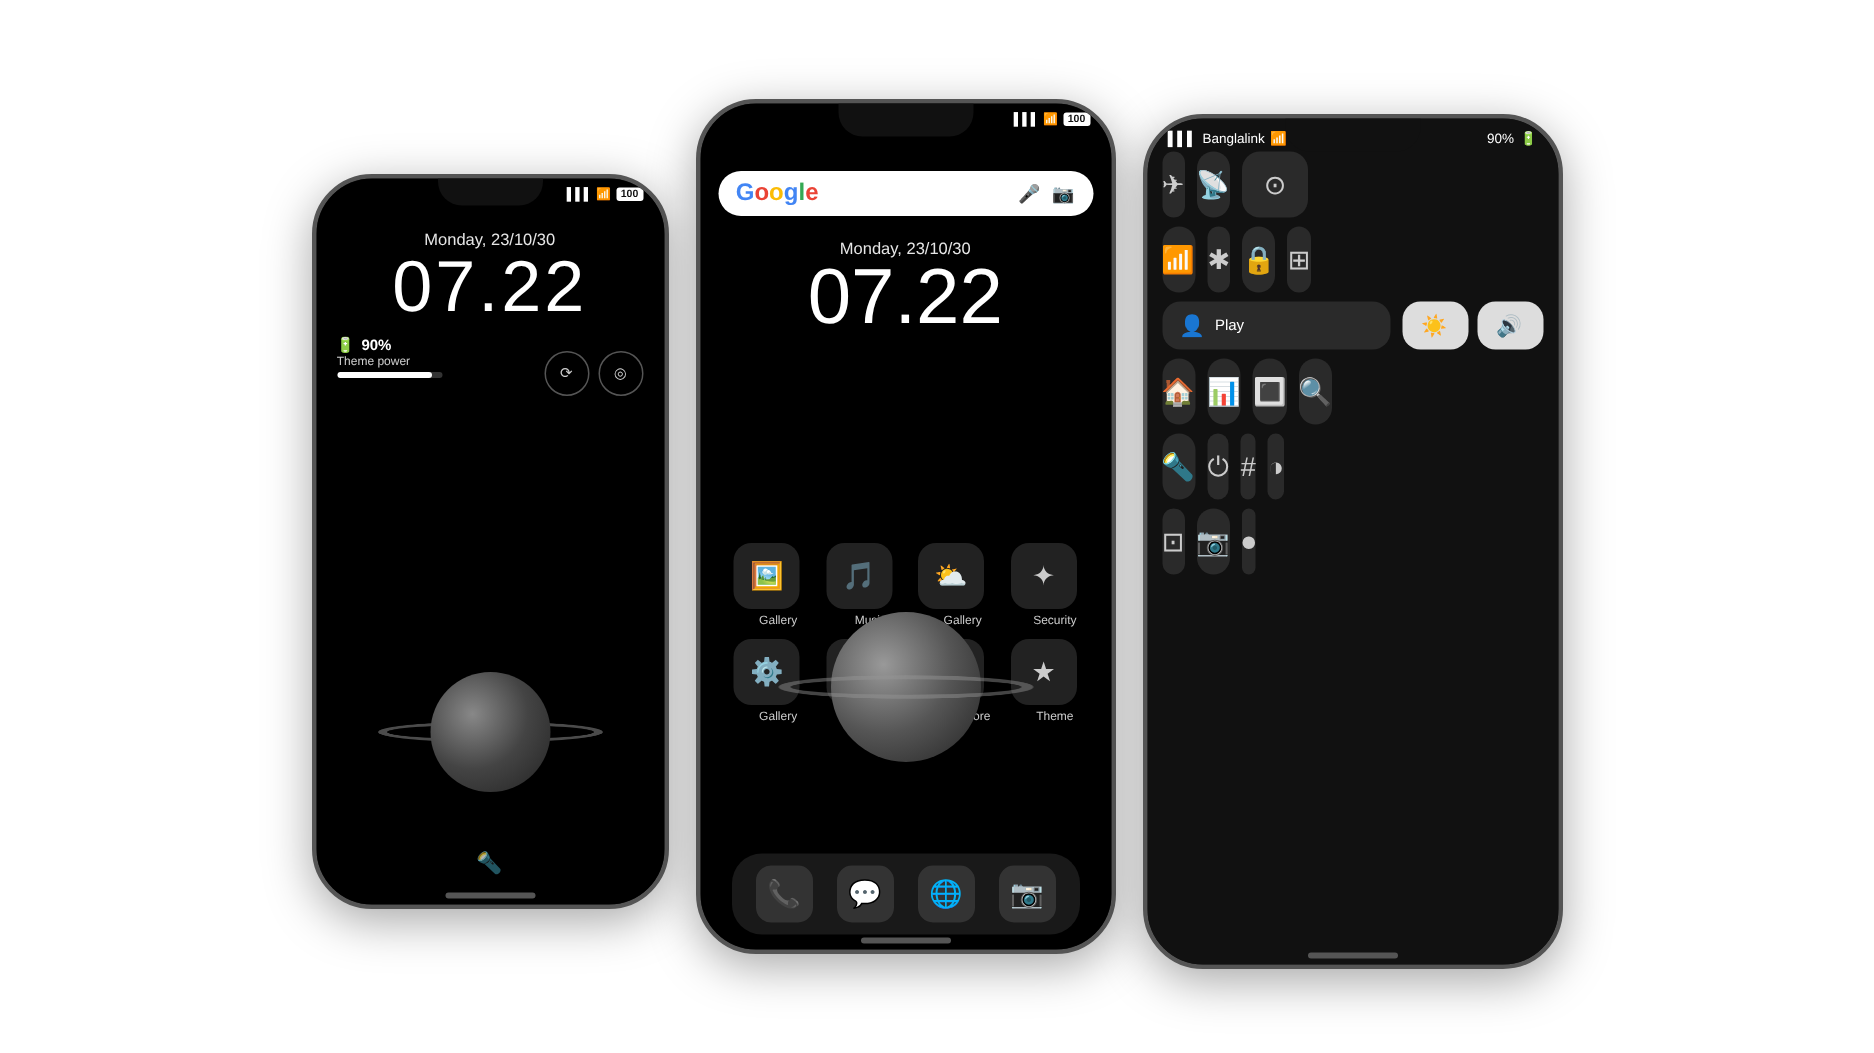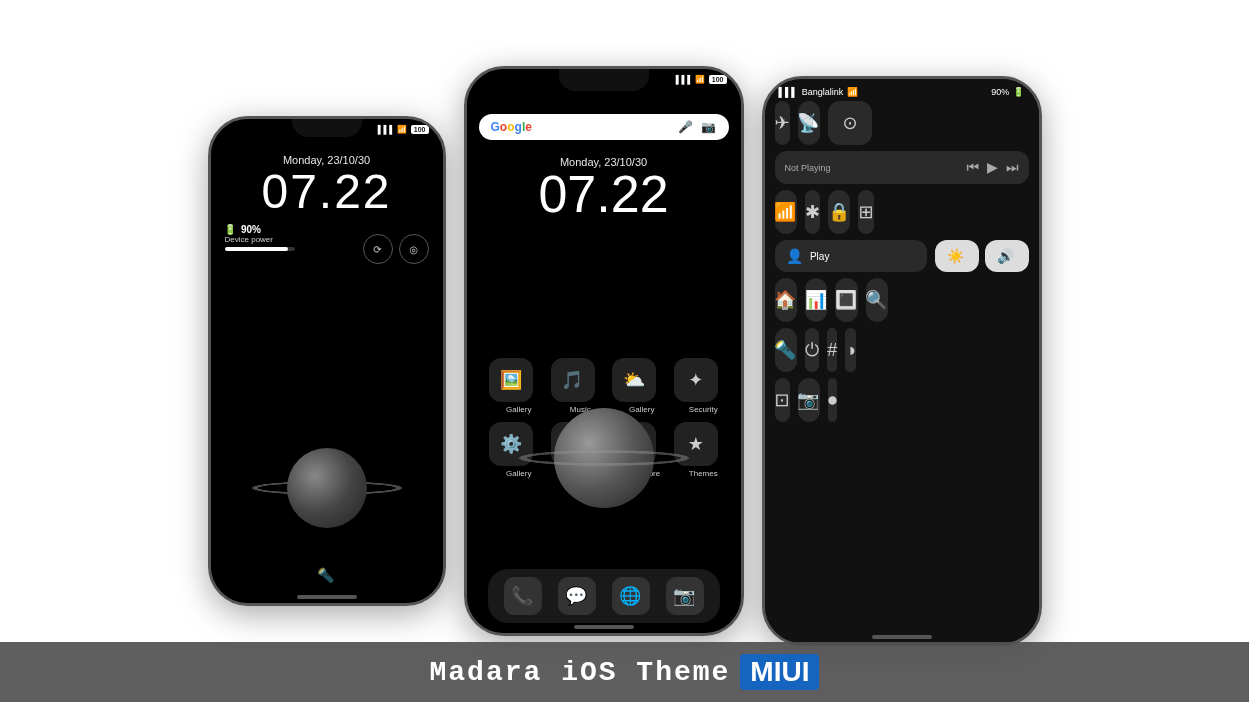--- a/index.html
+++ b/index.html
@@ -219,21 +219,21 @@
       margin: 28px 12px 6px 12px;
       background: #fff;
       border-radius: 20px;
       padding: 6px 12px;
       display: flex;
       align-items: center;
       justify-content: space-between;
       gap: 4px;
     }
     .search-g {
-      font-size: 12px;
+      font-size: 16px;
       font-weight: bold;
       color: #4285f4;
     }
     .search-g span:nth-child(1) { color: #4285f4; }
     .search-g span:nth-child(2) { color: #ea4335; }
     .search-g span:nth-child(3) { color: #fbbc05; }
     .search-g span:nth-child(4) { color: #4285f4; }
     .search-g span:nth-child(5) { color: #34a853; }
     .search-g span:nth-child(6) { color: #ea4335; }
     .search-icons-right {
@@ -472,21 +472,21 @@
       </div>
 
       <div class="phone1-date">Monday, 23/10/30</div>
       <div class="phone1-time">07.22</div>
 
       <div class="battery-widget">
         <div style="display:flex;align-items:center;gap:4px;">
           <span style="font-size:10px;">🔋</span>
           <span class="battery-pct">90%</span>
         </div>
-        <span class="battery-label">Device power</span>
+        <span class="battery-label">Theme power</span>
         <div class="battery-progress">
           <div class="battery-fill"></div>
         </div>
       </div>
 
       <div class="widget-icons">
         <div class="widget-icon-circle">⟳</div>
         <div class="widget-icon-circle">◎</div>
       </div>
 
@@ -557,21 +557,21 @@
         <div class="app-item">
           <div class="app-icon">❤️</div>
           <span class="app-label">Security</span>
         </div>
         <div class="app-item">
           <div class="app-icon">▶</div>
           <span class="app-label">Play Store</span>
         </div>
         <div class="app-item">
           <div class="app-icon">★</div>
-          <span class="app-label">Themes</span>
+          <span class="app-label">Theme</span>
         </div>
       </div>
 
       <div class="dock">
         <div class="dock-icon">📞</div>
         <div class="dock-icon">💬</div>
         <div class="dock-icon">🌐</div>
         <div class="dock-icon">📷</div>
       </div>
     </div>
@@ -593,28 +593,20 @@
           <span>🔋</span>
         </div>
       </div>
 
       <div class="cc-row">
         <div class="cc-tile">✈</div>
         <div class="cc-tile">📡</div>
         <div class="cc-tile" style="background:#2a2a2a;min-height:44px;min-width:44px;border-radius:12px;display:flex;align-items:center;justify-content:center;font-size:18px;">⊙</div>
       </div>
 
-      <div class="media-tile">
-        <span class="media-title">Not Playing</span>
-        <div class="media-controls">
-          <span>⏮</span>
-          <span>▶</span>
-          <span>⏭</span>
-        </div>
-      </div>
 
       <div class="cc-row">
         <div class="cc-tile">📶</div>
         <div class="cc-tile">✱</div>
         <div class="cc-tile">🔒</div>
         <div class="cc-tile">⊞</div>
       </div>
 
       <div class="controls-row">
         <div class="focus-btn">
@@ -643,18 +635,14 @@
 
       <div class="cc-row">
         <div class="cc-tile">⊡</div>
         <div class="cc-tile">📷</div>
         <div class="cc-tile">⏺</div>
       </div>
     </div>
     <div class="home-bar"></div>
   </div>
 
-  <div class="bottom-title">
-    <span class="title-text">Madara iOS Theme</span>
-    <span class="miui-badge">MIUI</span>
-  </div>
 
 </div>
 
 </body></html>

